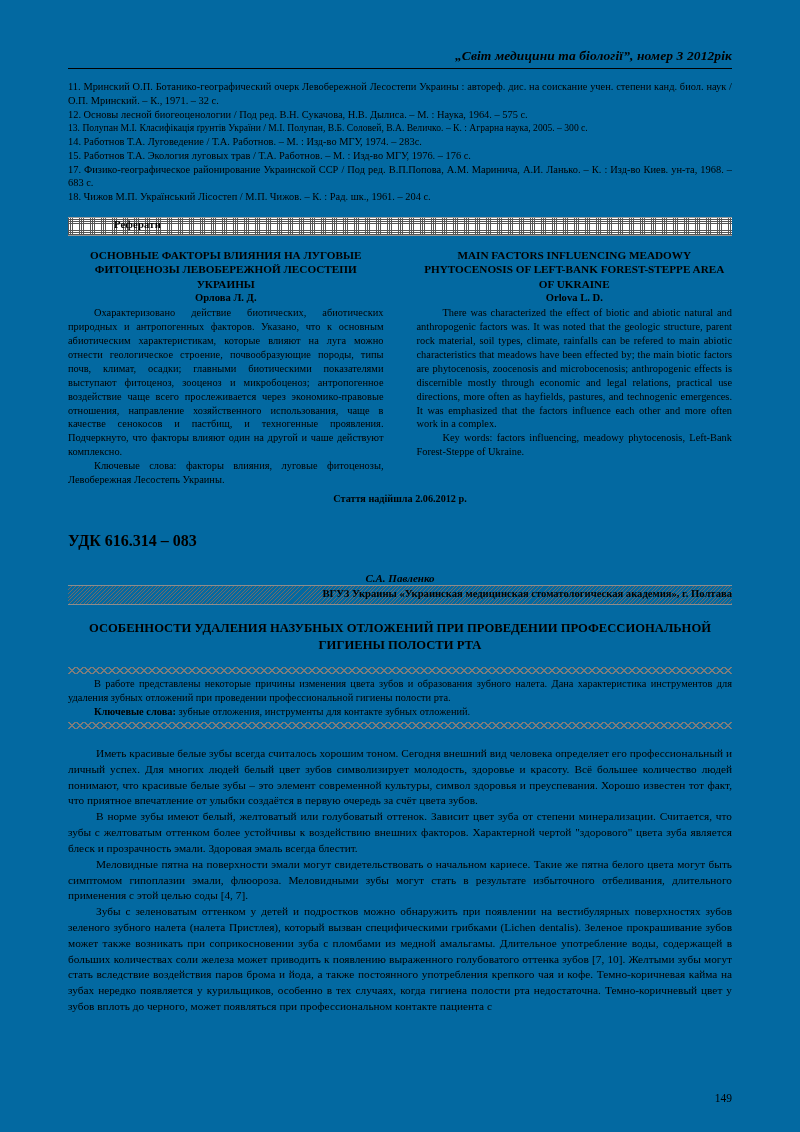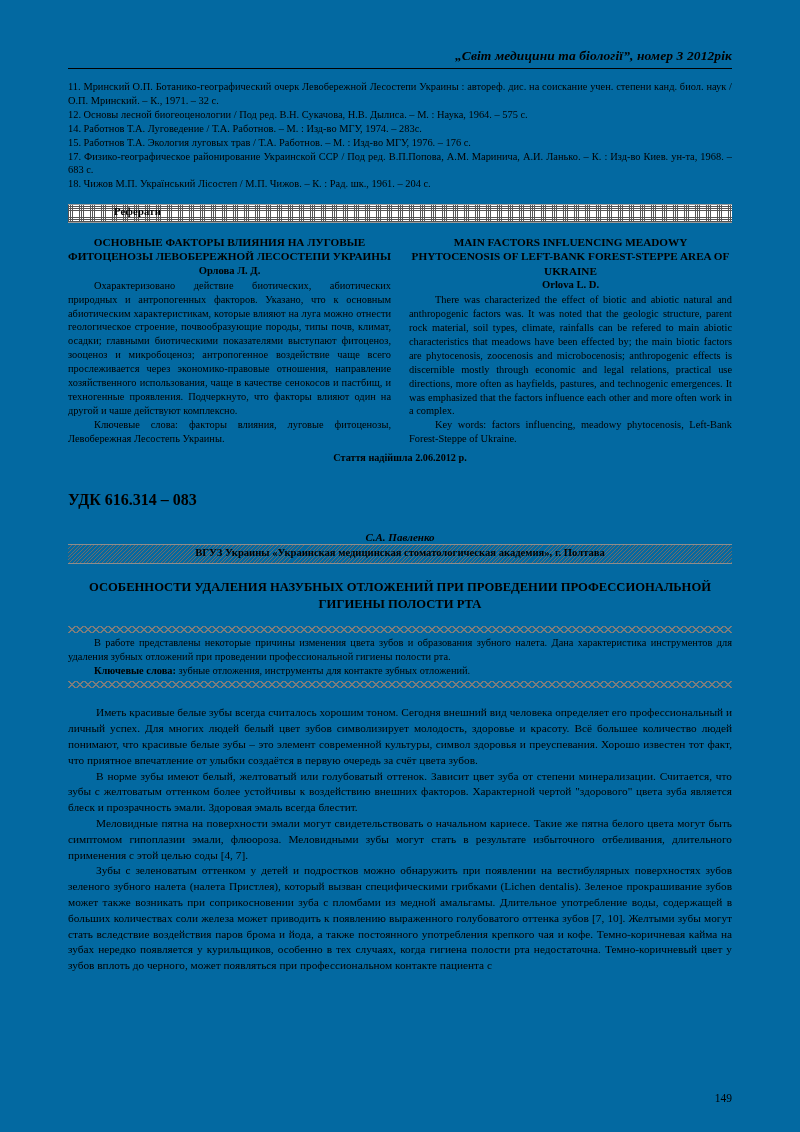--- a/index.html
+++ b/index.html
@@ -80,21 +80,21 @@
     font-weight: bold;
     color: #000;
     background: transparent;
     letter-spacing: 0.2px;
   }
 
   
   .abs-cols {
     display: flex;
     margin-top: 12px;
-    gap: 18px;
+    gap: 33px;
   }
   .abs-col { width: 323px; }
   .abs-title {
     text-align: center;
     font-weight: bold;
     font-size: 11.2px;
     line-height: 1.30;
     margin: 0;
   }
   .abs-author {
@@ -150,21 +150,21 @@
       repeating-linear-gradient(135deg,
         #6b6b6b 0px, #6b6b6b 0.7px, transparent 0.7px, transparent 2.6px);
     border-top: 0.6px solid #8d8d8d;
     border-bottom: 0.6px solid #8d8d8d;
     overflow: hidden;
   }
   .inst-bar .inst-text {
     position: absolute;
     left: 0; right: 0;
     top: 2px;
-    text-align: center;
+    text-align: right;
     font-size: 10.6px;
     font-weight: bold;
     color: #000;
   }
 
   
   .art-title {
     text-align: center;
     font-size: 12.6px;
     font-weight: bold;
@@ -225,20 +225,21 @@
 
 <div class="page">
   <div class="inner">
 
     <div class="runhead">„Світ медицини та біології”, номер 3 2012рік</div>
     <div class="runhead-rule"></div>
 
     <div class="refs">
       <div class="ref">11. Мринский О.П. Ботанико-географический очерк Левобережной Лесостепи Украины : автореф. дис. на соискание учен. степени канд. биол. наук / О.П. Мринский. – К., 1971. – 32 с.</div>
       <div class="ref">12. Основы лесной биогеоценологии / Под ред. В.Н. Сукачова, Н.В. Дылиса. – М. : Наука, 1964. – 575 с.</div>
+      <div class="ref small">13. Полупан М.І. Класифікація ґрунтів України / М.І. Полупан, В.Б. Соловей, В.А. Величко. – К. : Аграрна наука, 2005. – 300 с.</div>
       <div class="ref">14. Работнов Т.А. Луговедение / Т.А. Работнов. – М. : Изд-во МГУ, 1974. – 283с.</div>
       <div class="ref">15. Работнов Т.А. Экология луговых трав / Т.А. Работнов. – М. : Изд-во МГУ, 1976. – 176 с.</div>
       <div class="ref">17. Физико-географическое районирование Украинской ССР / Под ред. В.П.Попова, А.М. Маринича, А.И. Ланько. – К. : Изд-во Киев. ун-та, 1968. – 683 с.</div>
       <div class="ref">18. Чижов М.П. Український Лісостеп / М.П. Чижов. – К. : Рад. шк., 1961. – 204 с.</div>
     </div>
 
     <div class="hatch-bar">
       <span class="bar-label">Реферати</span>
     </div>
 

